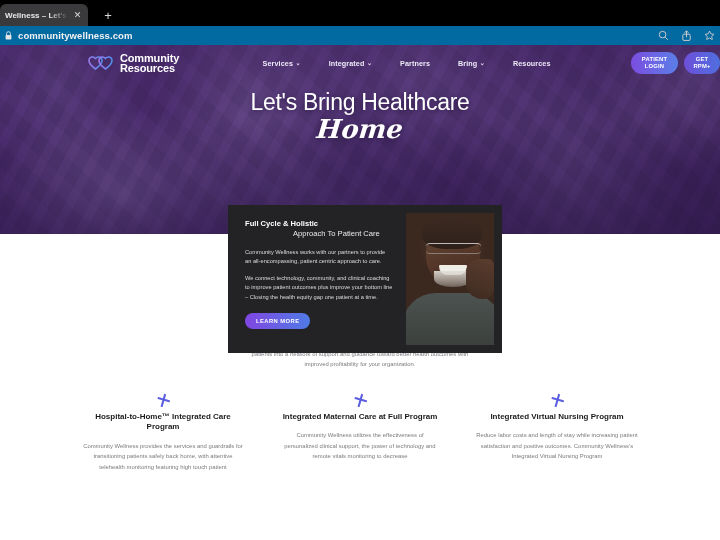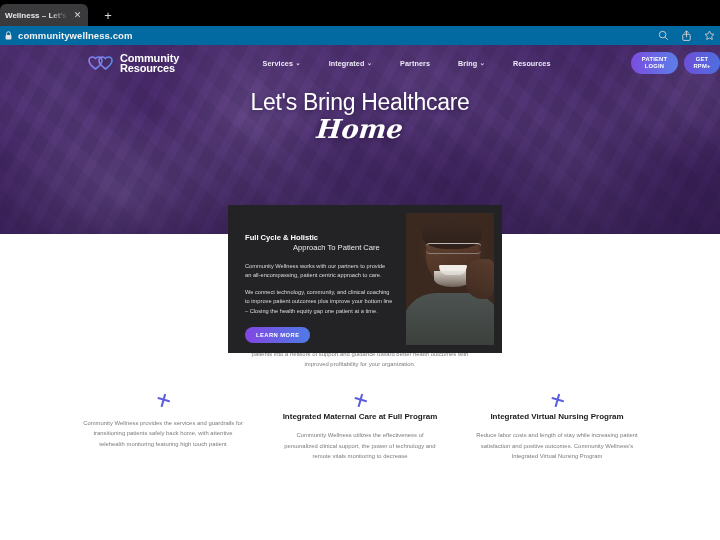--- a/index.html
+++ b/index.html
@@ -140,21 +140,21 @@
   }
 
   
   .hero-card {
     position: absolute; z-index: 6;
     left: 228px; top: 160px;
     width: 274px; height: 148px;
     background: #232325;
     display: flex;
   }
-  .card-body { width: 183px; padding: 28px 13px 0 17px; }
+  .card-body { width: 183px; padding: 14px 13px 0 17px; }
   .card-h1 { color: #fff; font-size: 7.6px; font-weight: 700; line-height: 10px; }
   .card-h2 { color: #e9e9ea; font-size: 7.6px; font-weight: 400; line-height: 10px; margin-bottom: 9px; margin-left: 48px; }
   .card-p {
     color: #dcdcde; font-size: 5.7px; font-weight: 400;
     line-height: 9.4px; margin-bottom: 7px;
   }
   .learn-btn {
     display: inline-block;
     margin-top: 2px;
     padding: 5px 11px;
@@ -379,20 +379,21 @@
 
         <div class="feat">
           <div class="feat-icon">
             <svg width="15" height="15" viewBox="0 0 15 15">
                 <g transform="rotate(16 7.5 7.5)">
                   <rect x="6.3" y="0.8" width="2.1" height="13.4" rx="0.5" fill="#5b5fe0"></rect>
                   <rect x="1.2" y="5.6" width="12.6" height="2.1" rx="0.5" fill="#5b5fe0"></rect>
                 </g>
               </svg>
           </div>
+          <div class="feat-title">Hospital-to-Home™ Integrated Care Program</div>
           <div class="feat-text">Community Wellness provides the services and guardrails for transitioning patients safely back home, with attentive telehealth monitoring featuring high touch patient</div>
         </div>
 
         <div class="feat">
           <div class="feat-icon">
             <svg width="15" height="15" viewBox="0 0 15 15">
                 <g transform="rotate(16 7.5 7.5)">
                   <rect x="6.3" y="0.8" width="2.1" height="13.4" rx="0.5" fill="#5b5fe0"></rect>
                   <rect x="1.2" y="5.6" width="12.6" height="2.1" rx="0.5" fill="#5b5fe0"></rect>
                 </g>

